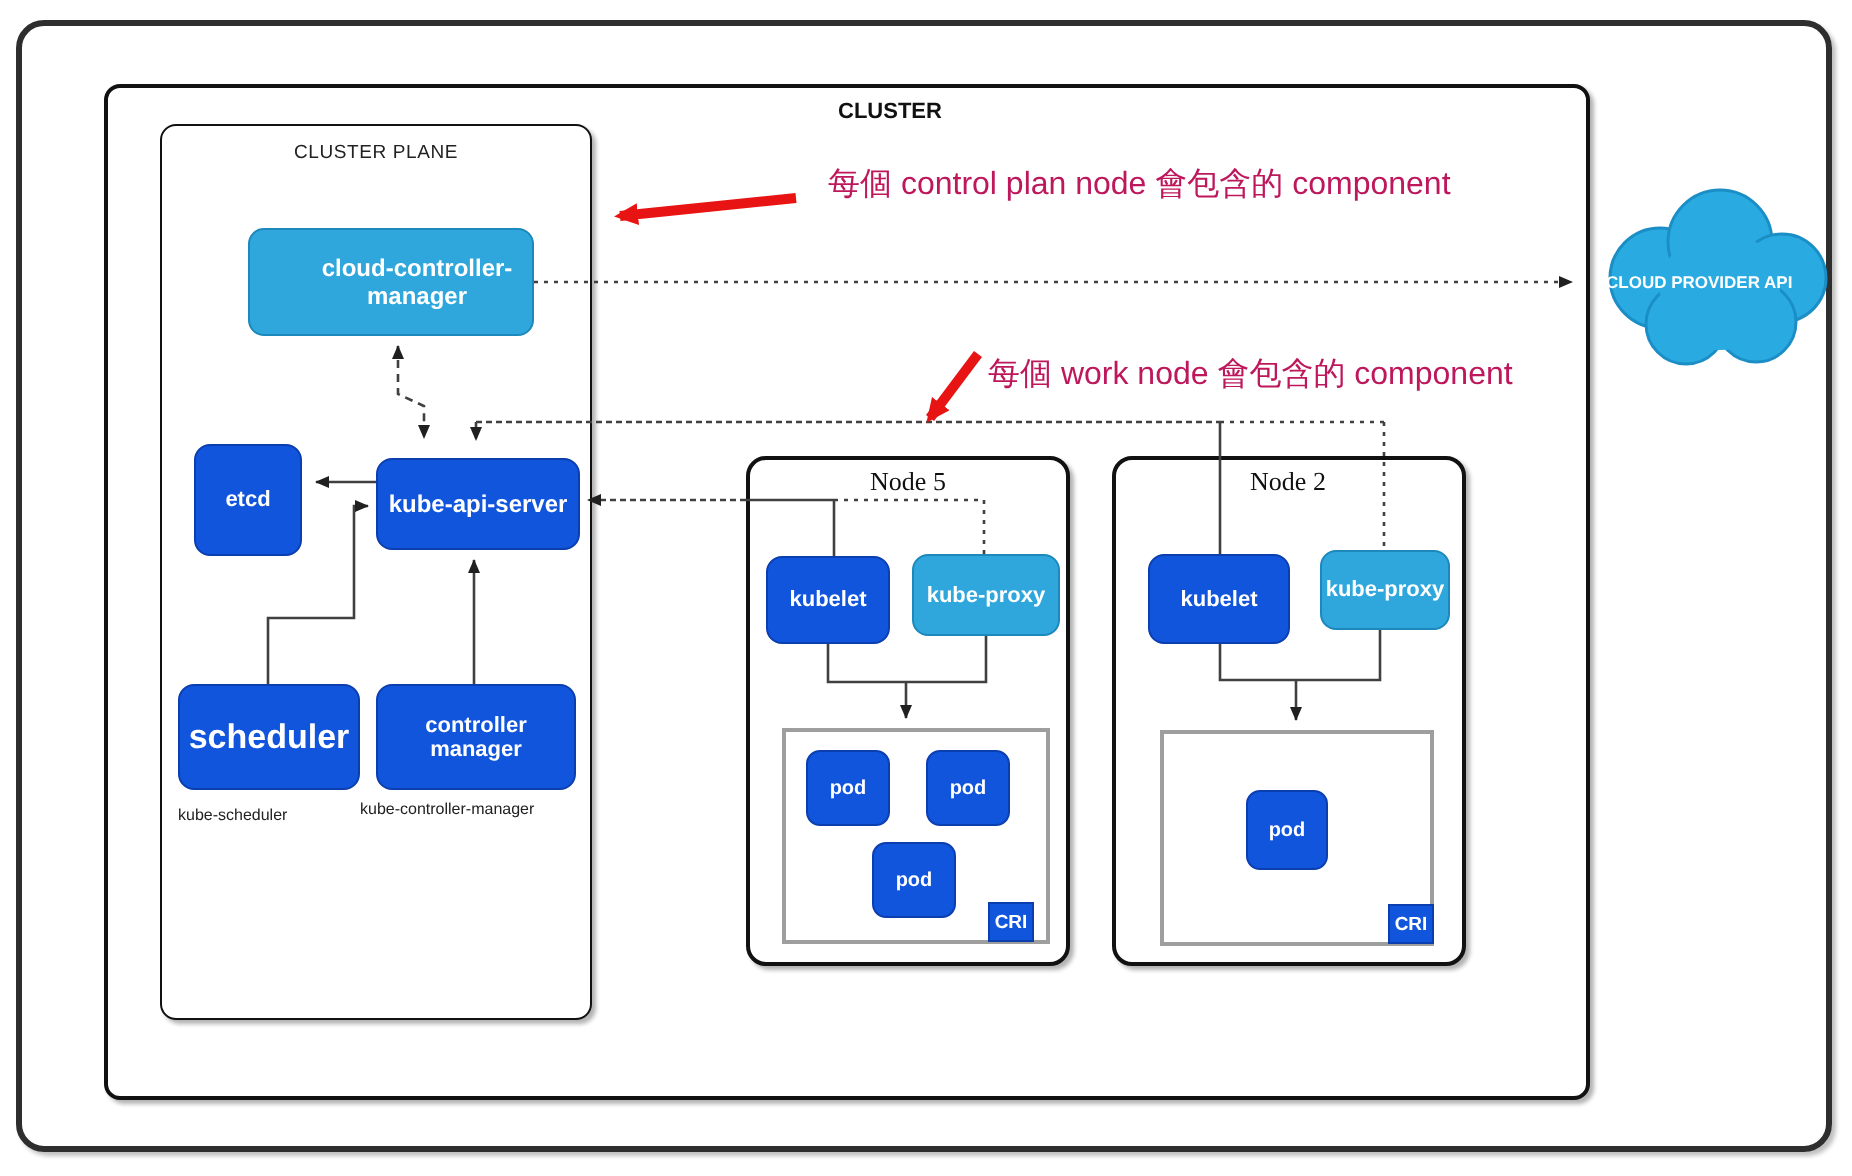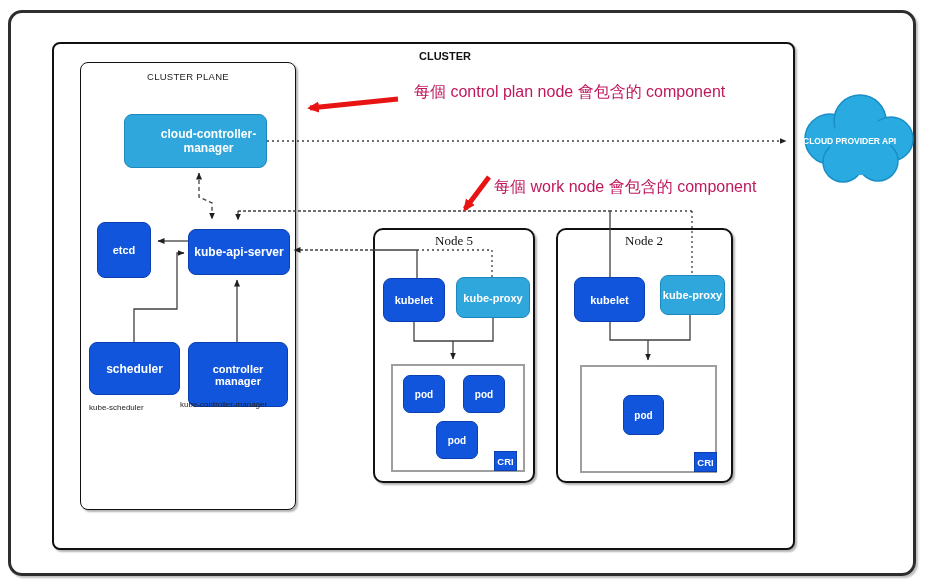--- a/index.html
+++ b/index.html
@@ -21,22 +21,22 @@
   .node2-title{left:556px;width:176px;}
 
   
   .shape{display:flex;align-items:center;justify-content:center;color:#fff;font-weight:bold;text-align:center;border-radius:8px;}
   .blue{background:#1155dd;border:1px solid #0b3fb0;}
   .lblue{background:#2fa7dc;border:1px solid #1c88bb;}
 
   .ccm{left:124px;top:114px;width:143px;height:54px;font-size:12px;padding-left:26px;}
   .etcd{left:97px;top:222px;width:54px;height:56px;font-size:11px;}
   .apiserver{left:188px;top:229px;width:102px;height:46px;font-size:12px;}
-  .scheduler{left:89px;top:342px;width:91px;height:53px;font-size:12px;}
-  .ctrlmgr{left:188px;top:342px;width:100px;height:65px;font-size:11px;}
+  .scheduler{left:89px;top:342px;width:91px;height:53px;font-size:17px;}
+  .ctrlmgr{left:188px;top:342px;width:100px;height:53px;font-size:11px;}
   .caption{font-size:8px;color:#222;text-align:left;}
   .cap-sched{left:89px;top:403px;width:91px;}
   .cap-cm{left:180px;top:400px;width:116px;}
 
   .n1-kubelet{left:383px;top:278px;width:62px;height:44px;font-size:11px;}
   .n1-kproxy{left:456px;top:277px;width:74px;height:41px;font-size:11px;}
   .n2-kubelet{left:574px;top:277px;width:71px;height:45px;font-size:11px;}
   .n2-kproxy{left:660px;top:275px;width:65px;height:40px;font-size:11px;}
 
   .cri-box{border:2px solid #9e9e9e;background:#fff;}

